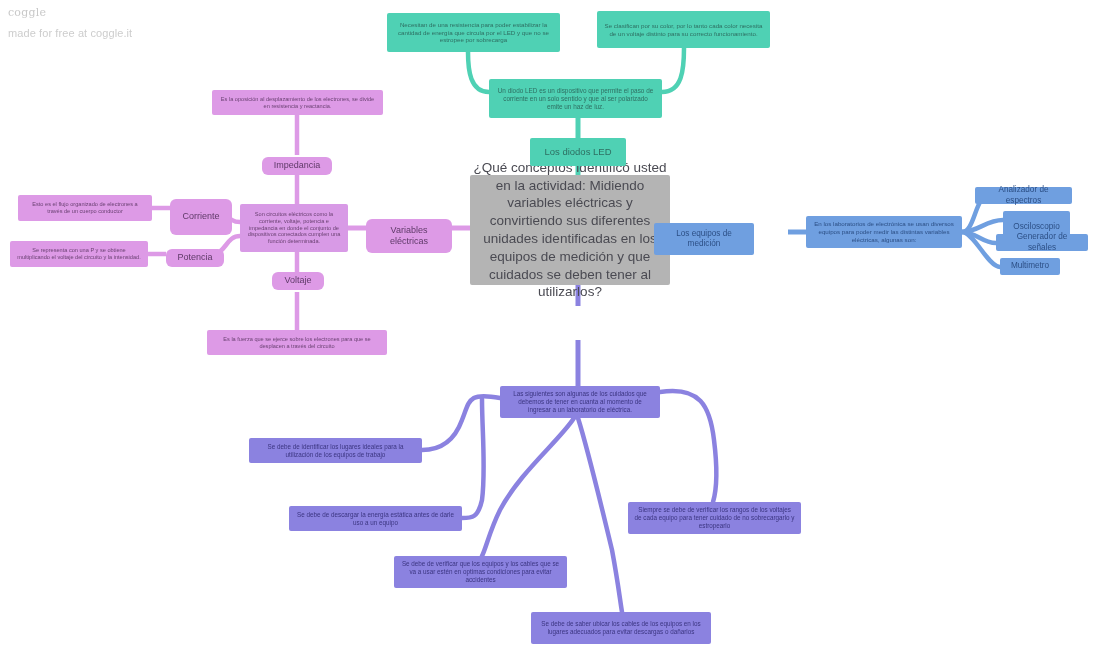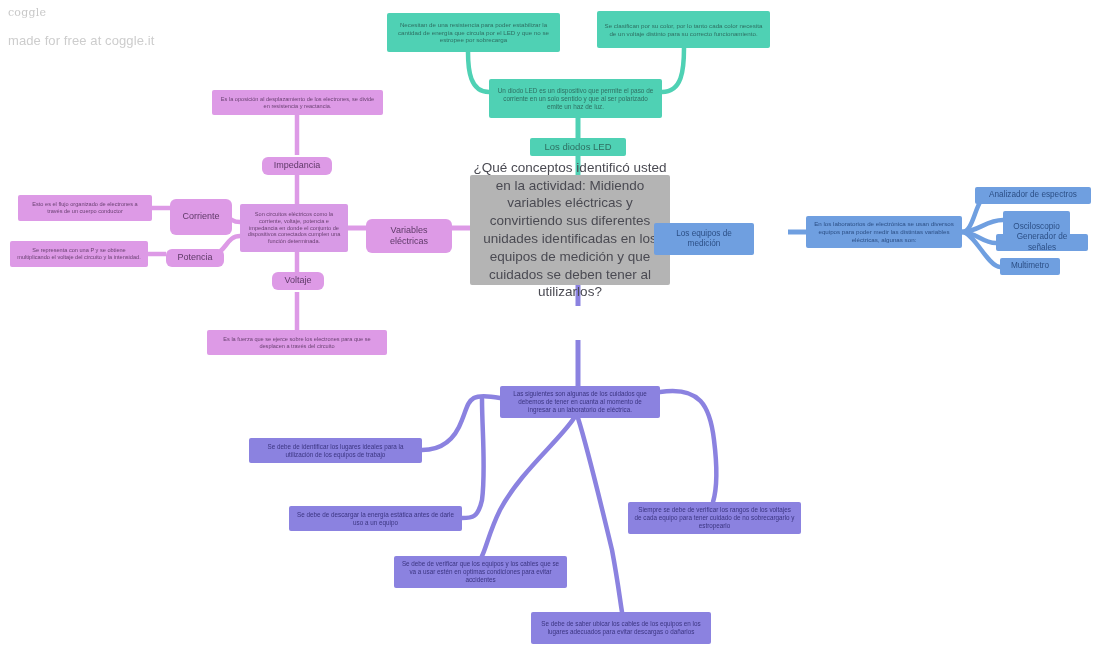--- a/index.html
+++ b/index.html
@@ -6,21 +6,21 @@
   body{
     width:1093px;height:659px;position:relative;overflow:hidden;
     font-family:"Liberation Sans","DejaVu Sans",sans-serif;
     -webkit-font-smoothing:antialiased;
   }
   #canvas{position:absolute;inset:0;width:1093px;height:659px;}
   svg#links{position:absolute;left:0;top:0;width:1093px;height:659px;pointer-events:none;}
 
   .brand{position:absolute;left:8px;top:6px;line-height:1.25;}
   .brand .logo{font-family:"DejaVu Serif","Liberation Serif",serif;font-size:11px;color:#c9c9c9;letter-spacing:.2px;}
-  .brand .sub{font-size:13px;color:#cdcdcd;margin-top:13px;letter-spacing:.1px;}
+  .brand .sub{font-size:11px;color:#cdcdcd;margin-top:7px;letter-spacing:.1px;}
 
   .node{
     position:absolute;box-sizing:border-box;
     text-align:center;color:#3a3a46;
     border-radius:2px;
     padding:4px 6px;
     display:flex;align-items:center;justify-content:center;
     line-height:1.25;
   }
   .node.center{
@@ -85,21 +85,21 @@
     <path d="M660,392 C700,386 710,406 714,440 C718,472 716,492 713,502" stroke="#8b82e0" stroke-width="4.5" fill="none" stroke-linecap="round"></path>
   </svg>
 
   <div class="brand">
     <div class="logo">coggle</div>
     <div class="sub">made for free at coggle.it</div>
   </div>
 
   <div class="node center" style="left:470px;top:175px;width:200px;height:110px;">¿Qué conceptos identificó usted en la actividad: Midiendo variables eléctricas y convirtiendo sus diferentes unidades identificadas en los equipos de medición y que cuidados se deben tener al utilizarlos?</div>
 
-  <div class="node g label" style="left:530px;top:138px;width:96px;height:18px;">Los diodos LED</div>
+  <div class="node g label" style="left:530px;top:138px;width:96px;height:28px;">Los diodos LED</div>
 
   <div class="node g mid" style="left:489px;top:79px;width:173px;height:39px;">Un diodo LED es un dispositivo que permite el paso de corriente en un solo sentido y que al ser polarizado emite un haz de luz.</div>
 
   <div class="node g small" style="left:387px;top:13px;width:173px;height:39px;">Necesitan de una resistencia para poder estabilizar la cantidad de energía que circula por el LED y que no se estropee por sobrecarga</div>
 
   <div class="node g small" style="left:597px;top:11px;width:173px;height:37px;">Se clasifican por su color, por lo tanto cada color necesita de un voltaje distinto para su correcto funcionamiento.</div>
 
   <div class="node p label" style="left:366px;top:219px;width:86px;height:34px;">Variables eléctricas</div>
 
   <div class="node p hub" style="left:240px;top:204px;width:108px;height:48px;">Son circuitos eléctricos como la corriente, voltaje, potencia e impedancia en donde el conjunto de dispositivos conectados cumplen una función determinada.</div>
@@ -113,21 +113,21 @@
   <div class="node p label" style="left:166px;top:249px;width:58px;height:18px;">Potencia</div>
   <div class="node p small" style="left:10px;top:241px;width:138px;height:26px;">Se representa con una P y se obtiene multiplicando el voltaje del circuito y la intensidad.</div>
 
   <div class="node p label" style="left:272px;top:272px;width:52px;height:18px;">Voltaje</div>
   <div class="node p small" style="left:207px;top:330px;width:180px;height:25px;">Es la fuerza que se ejerce sobre los electrones para que se desplacen a través del circuito</div>
 
   <div class="node b label" style="left:654px;top:223px;width:100px;height:32px;">Los equipos de medición</div>
 
   <div class="node b small" style="left:806px;top:216px;width:156px;height:32px;">En los laboratorios de electrónica se usan diversos equipos para poder medir las distintas variables eléctricas, algunas son:</div>
 
-  <div class="node b label" style="left:975px;top:187px;width:116px;height:17px;">Analizador de espectros</div>
+  <div class="node b label" style="left:975px;top:187px;width:97px;height:17px;">Analizador de espectros</div>
   <div class="node b label" style="left:1003px;top:211px;width:67px;height:32px;">Osciloscopio</div>
   <div class="node b label" style="left:996px;top:234px;width:92px;height:17px;">Generador de señales</div>
   <div class="node b label" style="left:1000px;top:258px;width:60px;height:17px;">Multimetro</div>
 
 
   <div class="node v small" style="left:500px;top:386px;width:160px;height:32px;">Las siguientes son algunas de los cuidados que debemos de tener en cuanta al momento de ingresar a un laboratorio de eléctrica.</div>
 
   <div class="node v small" style="left:249px;top:438px;width:173px;height:25px;">Se debe de identificar los lugares ideales para la utilización de los equipos de trabajo</div>
 
   <div class="node v small" style="left:289px;top:506px;width:173px;height:25px;">Se debe de descargar la energía estática antes de darle uso a un equipo</div>

